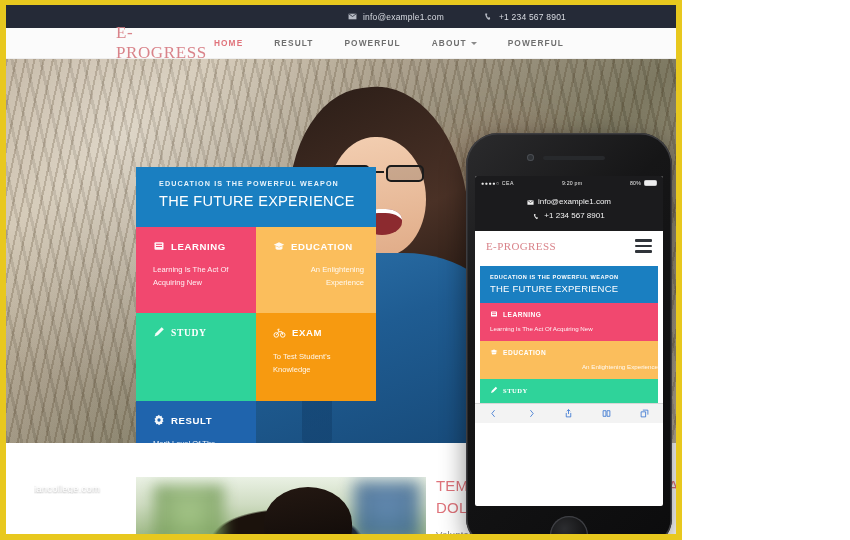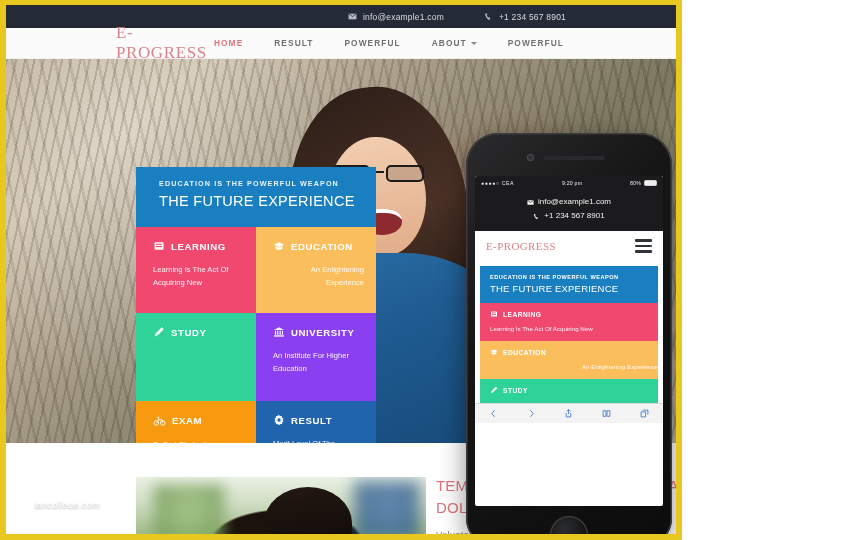--- a/index.html
+++ b/index.html
@@ -141,21 +141,21 @@
     display:flex; align-items:center; gap:6px;
     font-size:9.6px; font-weight:700; letter-spacing:.6px; text-transform:uppercase;
   }
   .tile .t-title svg { display:block; fill:#fff; opacity:.95; }
   .tile .t-desc {
     margin-top:11px; font-size:7.6px; line-height:1.75; color:rgba(255,255,255,.92);
     max-width:92px;
   }
   .c-pink   { background:#f1486f; }
   .c-orange { background:#fbbe5c;text-align:right; }
-  .c-green  { background:#2fd39a; }
+  .c-green  { background:#2fd39a;font-family:Liberation Serif, serif; }
   .c-purple { background:#8a3ff0; }
   .c-amber  { background:#f79a10; }
   .c-blue   { background:#1f64ad; }
 
   
   .phone {
     position:absolute; right:4px; top:128px; width:206px; height:412px;
     background: linear-gradient(135deg,#2b2b2d 0%, #161617 35%, #0c0c0d 100%);
     border-radius: 32px 32px 26px 26px;
     box-shadow: 0 6px 26px rgba(0,0,0,.45), inset 0 0 0 1.5px #3d3d40;
@@ -239,21 +239,21 @@
   }
   .bot-img .blur2 {
     position:absolute; right:6px; top:4px; width:66px; height:60px;
     background: radial-gradient(circle,#3f6fae,#24507f); filter:blur(8px); opacity:.75;
   }
   .bot-img .head {
     position:absolute; left:128px; bottom:-14px; width:88px; height:72px;
     background: linear-gradient(170deg,#241812,#0d0907); border-radius:50% 50% 42% 42%;
   }
   .watermark {
-    position:absolute; left:28px; top:54px; width:190px;
+    position:absolute; left:28px; top:38px; width:190px;
     font-size:9.5px; color:#ffffff; opacity:.82; letter-spacing:.2px;
     text-shadow:0 1px 2px rgba(0,0,0,.45); white-space:nowrap; overflow:hidden;
   }
   .bot-text { position:absolute; left:430px; top:30px; width:300px; }
   .bot-text h2 {
     font-size:15px; font-weight:400; color:#e0737b; line-height:1.45;
     letter-spacing:.2px; font-family:"Liberation Sans", sans-serif;
   }
   .bot-text p {
     margin-top:10px; font-size:9.5px; color:#7d7d7d; letter-spacing:.2px;
@@ -359,36 +359,20 @@
         <div class="t-title">
           <span>
               <svg viewBox="0 0 16 16" width="12" height="12">
                 <path d="M11.6 1.6l2.8 2.8-8 8L2 14l1.6-4.4z"></path>
               </svg>
             </span>
           <span>STUDY</span>
         </div>
       </div>
 
-      <div class="tile c-purple">
-        <div class="t-title">
-          <span>
-              <svg viewBox="0 0 16 16" width="12" height="12">
-                <path d="M8 1.6L1.4 5.2h13.2z"></path>
-                <rect x="2.6" y="6.4" width="1.6" height="5.4"></rect>
-                <rect x="5.6" y="6.4" width="1.6" height="5.4"></rect>
-                <rect x="8.8" y="6.4" width="1.6" height="5.4"></rect>
-                <rect x="11.8" y="6.4" width="1.6" height="5.4"></rect>
-                <rect x="1.4" y="12.4" width="13.2" height="1.8"></rect>
-              </svg>
-            </span>
-          <span>UNIVERSITY</span>
-        </div>
-        <div class="t-desc">An Institute For Higher Education</div>
-      </div>
 
       <div class="tile c-amber">
         <div class="t-title">
           <span>
               <svg viewBox="0 0 16 16" width="13" height="13">
                 <circle cx="4" cy="11" r="2.8" fill="none" stroke="#fff" stroke-width="1.2"></circle>
                 <circle cx="12" cy="11" r="2.8" fill="none" stroke="#fff" stroke-width="1.2"></circle>
                 <path d="M4 11l3-4h4l1 4M7 7L6 4h2" fill="none" stroke="#fff" stroke-width="1.2"></path>
               </svg>
             </span>

